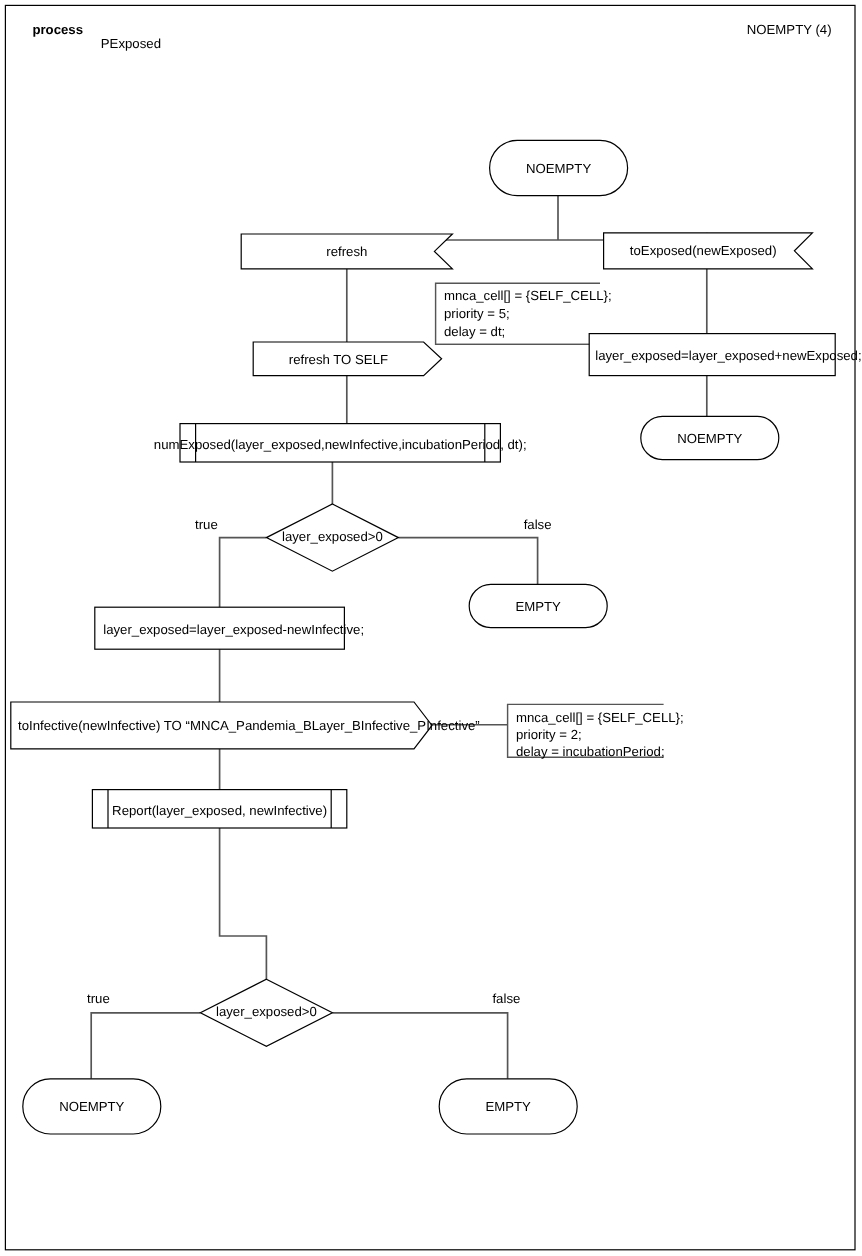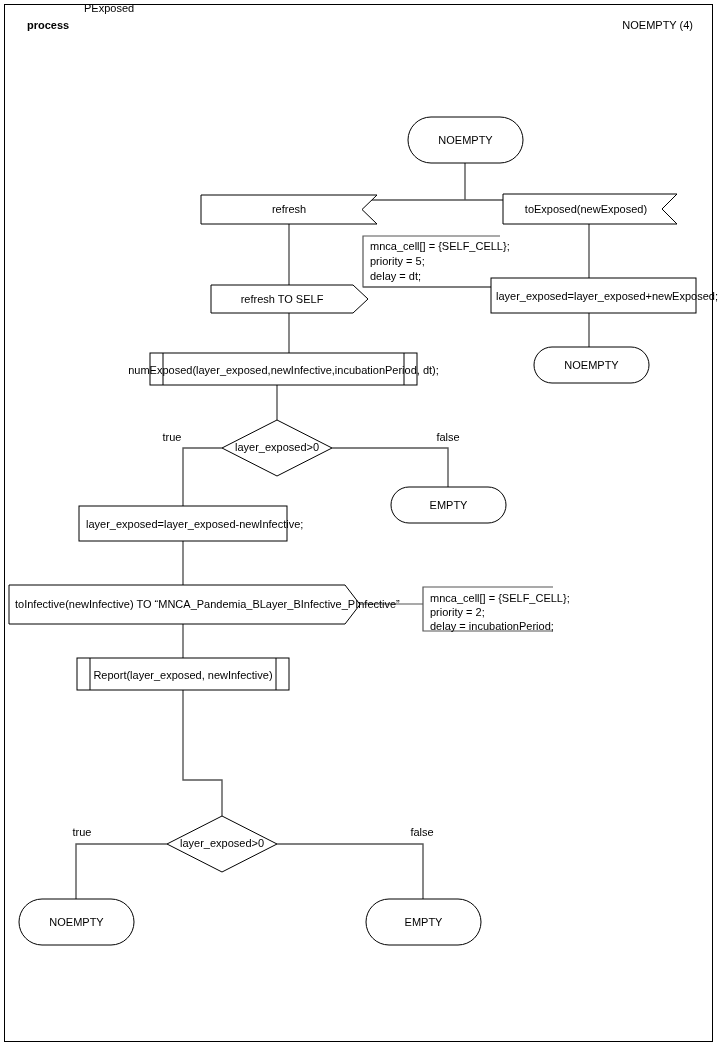--- a/index.html
+++ b/index.html
@@ -32,21 +32,21 @@
     color: #000000;
     white-space: nowrap;
   }
   .hdr-process {
     left: 27px;
     top: 19px;
     font-weight: bold;
   }
   .hdr-name {
     left: 84px;
-    top: 2px;
+    top: 31px;
   }
   .hdr-right {
     right: 25px;
     top: 19px;
   }
   svg.flow {
     position: absolute;
     left: 0;
     top: 0;
     width: 718px;

